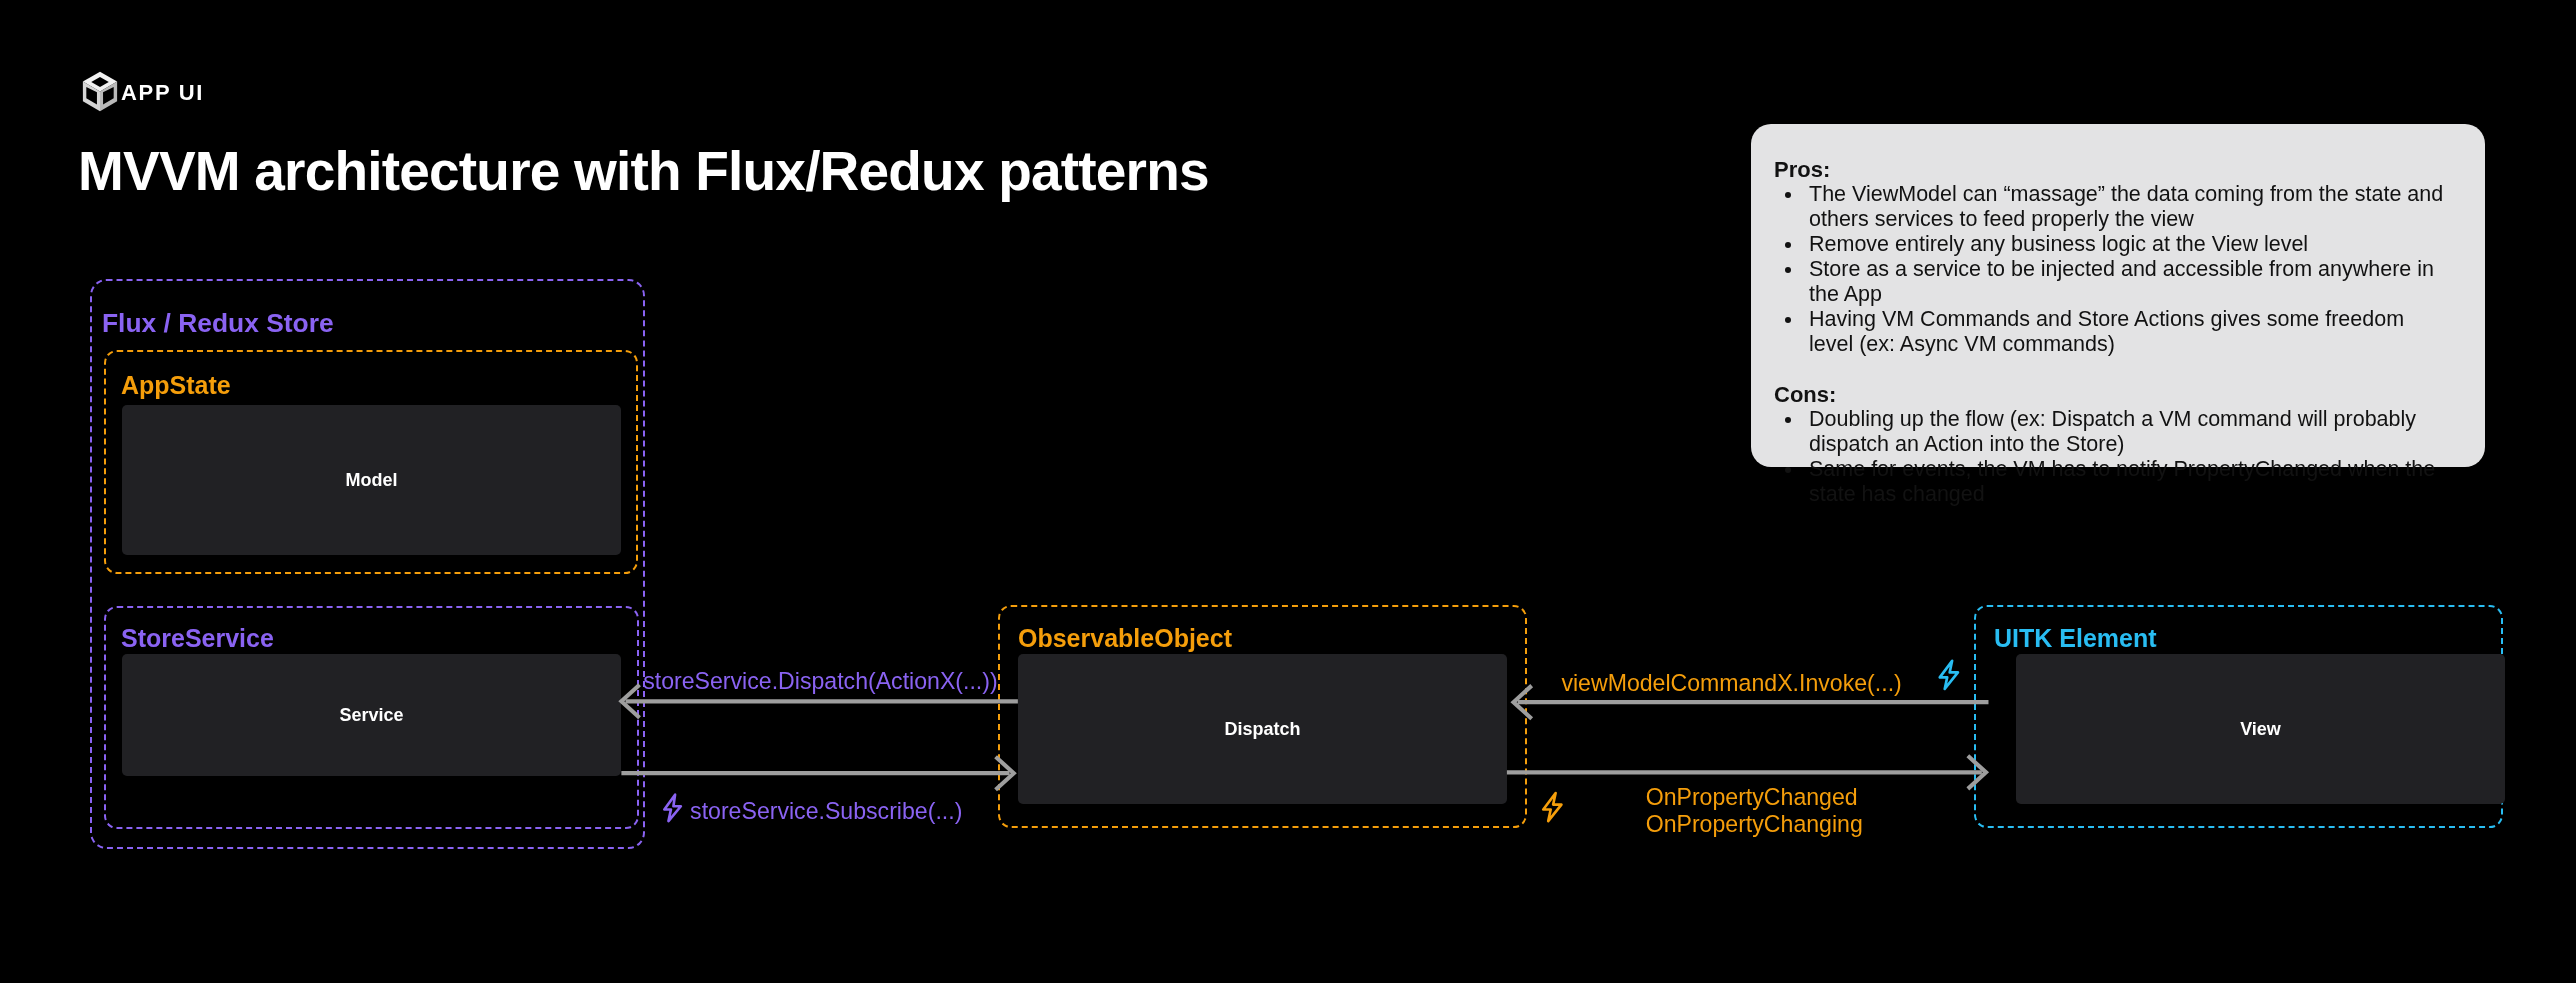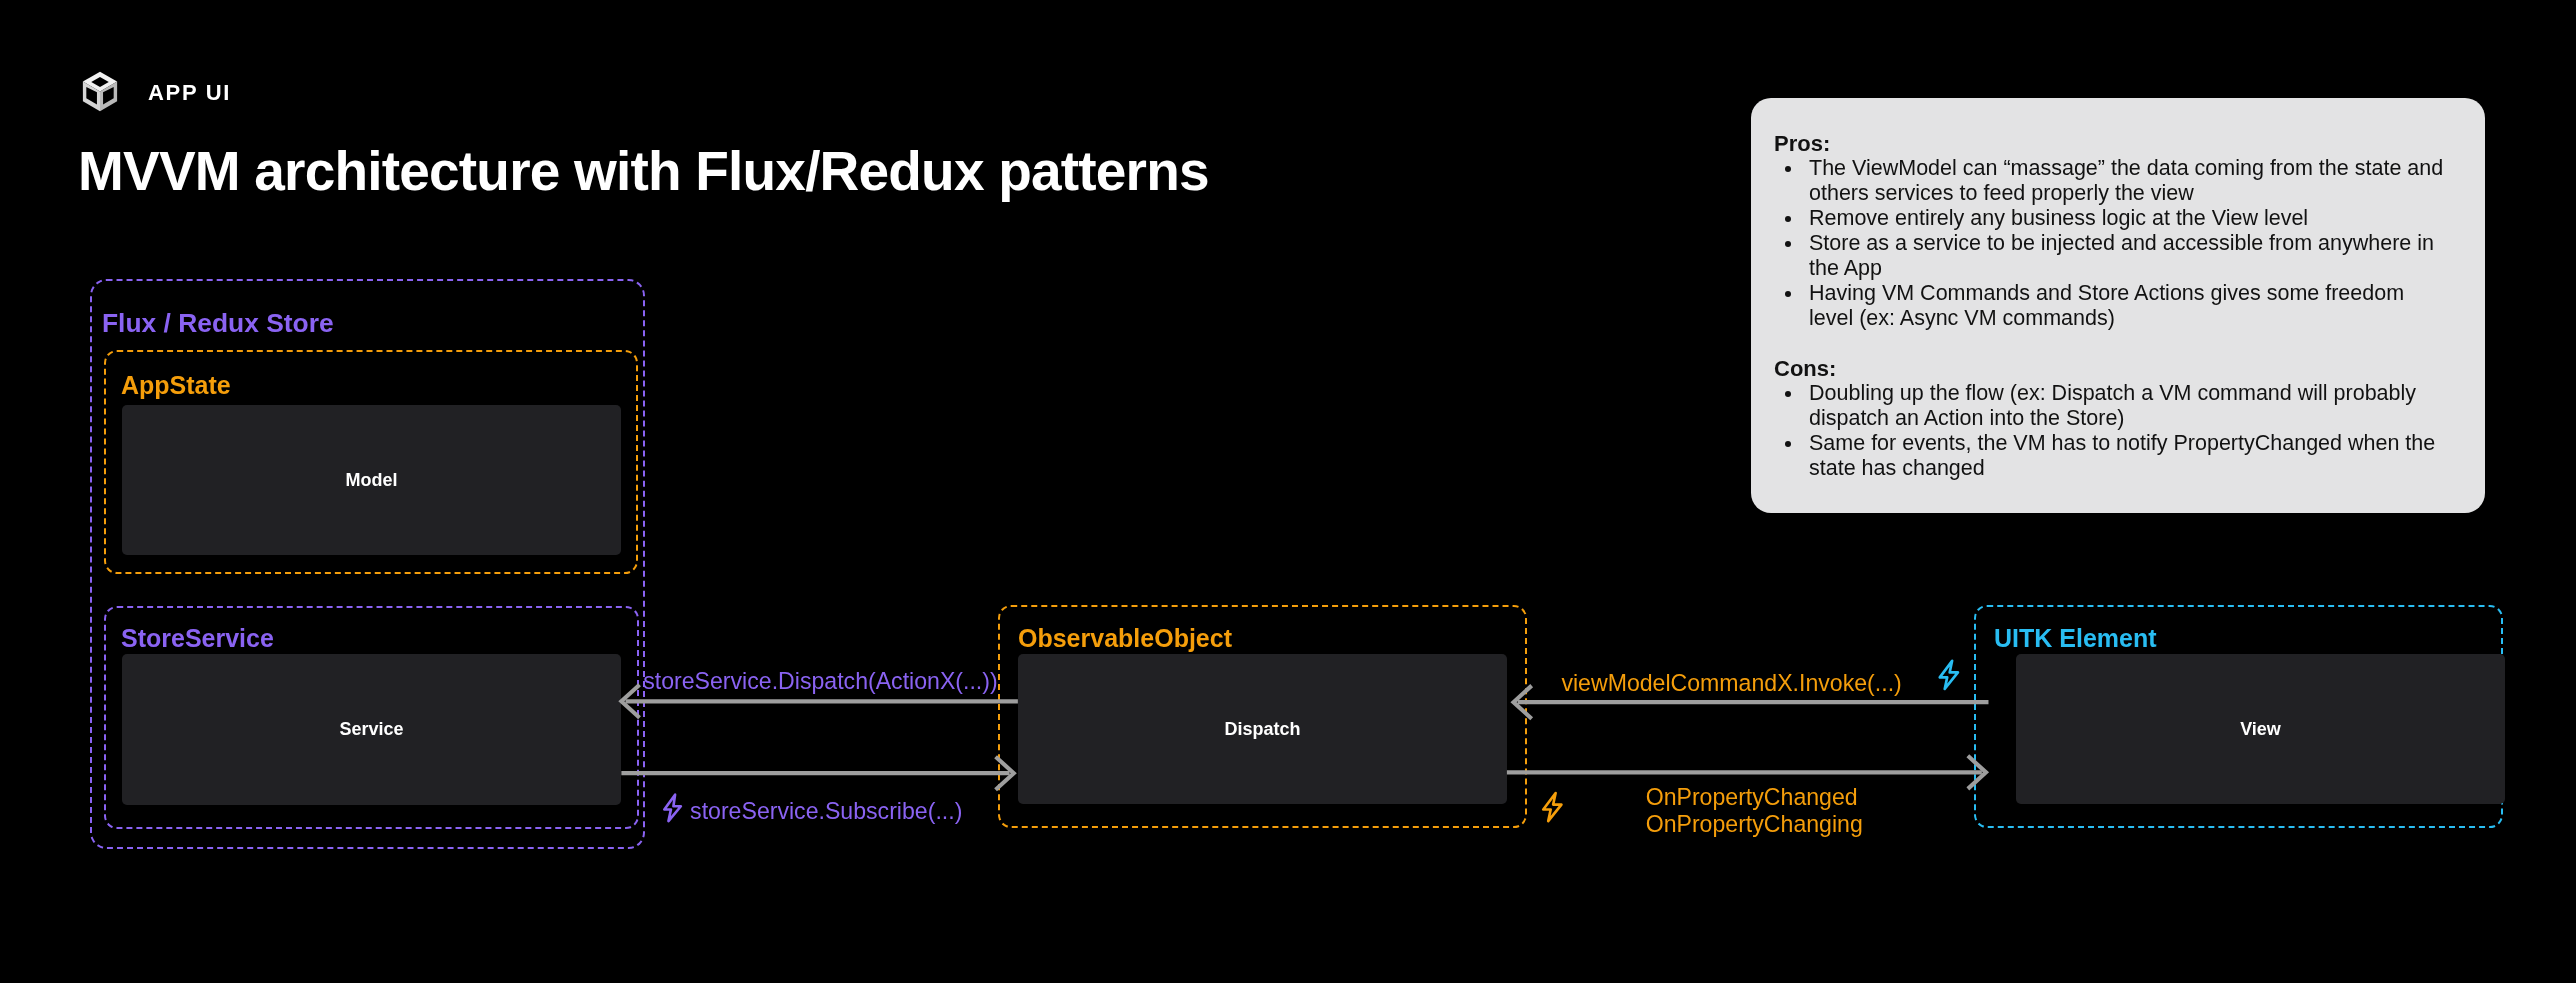--- a/index.html
+++ b/index.html
@@ -5,29 +5,29 @@
   :root{
     --purple:#8A63F2; --orange:#F59E0B; --cyan:#29BDF2;
     --arrow:#9E9E9E; --node-bg:#212124; --panel-bg:#E3E3E4; --panel-text:#121212;
   }
   *{box-sizing:border-box;margin:0;padding:0;}
   html,body{background:#000;}
   body{font-family:"Liberation Sans","DejaVu Sans",sans-serif;}
   #canvas{position:relative;width:2576px;height:983px;background:#000;overflow:hidden;}
 
   
-  .brand{position:absolute;left:81px;top:69px;display:flex;align-items:center;gap:29px;}
+  .brand{position:absolute;left:81px;top:69px;display:flex;align-items:center;gap:2px;}
   .brand svg{width:38px;height:48px;}
   .brand-label{color:#fff;font-weight:bold;font-size:22px;letter-spacing:1.7px;}
 
   
   .page-title{position:absolute;left:78px;top:139px;color:#fff;font-weight:bold;font-size:55px;letter-spacing:-0.8px;}
 
   
-  .notes{position:absolute;left:1751px;top:98px;width:734px;height:415px;background:var(--panel-bg);
+  .notes{position:absolute;left:1751px;top:124px;width:734px;height:343px;background:var(--panel-bg);
          border-radius:20px;color:var(--panel-text);font-size:21.5px;line-height:25px;padding:33px 37px 25px 23px;}
   .notes h3{font-size:22px;line-height:25px;font-weight:bold;}
   .notes ul{list-style:disc;padding-left:30px;margin:0 0 0 0;}
   .notes ul li{padding-left:5px;}
   .notes .gap{height:25px;}
 
   
   .group{position:absolute;border:2.5px dashed;border-radius:16.5px;}
   .group-label{position:absolute;font-weight:bold;font-size:25px;white-space:nowrap;}
   .node{position:absolute;background:var(--node-bg);border-radius:5px;display:flex;align-items:center;justify-content:center;
@@ -35,21 +35,21 @@
 
   .g-flux{left:90px;top:279px;width:555px;height:570px;border-color:var(--purple);}
   .g-flux .group-label{left:10px;top:27px;color:var(--purple);font-size:26.4px;}
 
   .g-appstate{left:104px;top:350px;width:534px;height:224px;border-color:var(--orange);border-radius:13.2px;}
   .g-appstate .group-label{left:15px;top:19px;color:var(--orange);}
   .n-model{left:122px;top:405px;width:499px;height:150px;}
 
   .g-storeservice{left:104px;top:606px;width:535px;height:223px;border-color:var(--purple);border-radius:13.2px;}
   .g-storeservice .group-label{left:15px;top:15.7px;color:var(--purple);}
-  .n-service{left:122px;top:654px;width:499px;height:151px;}
+  .n-service{left:122px;top:654px;width:499px;height:122px;}
 
   .g-observable{left:998px;top:605px;width:529px;height:223px;border-color:var(--orange);border-radius:13.2px;}
   .g-observable .group-label{left:18px;top:16.5px;color:var(--orange);}
   .n-viewmodel{left:1018px;top:654px;width:489px;height:150px;}
 
   .g-uitk{left:1974px;top:605px;width:529px;height:223px;border-color:var(--cyan);border-radius:13.2px;}
   .g-uitk .group-label{left:18px;top:16.5px;color:var(--cyan);}
   .n-view{left:1994px;top:654px;width:489px;height:150px;margin-left:22px;}
 
   

